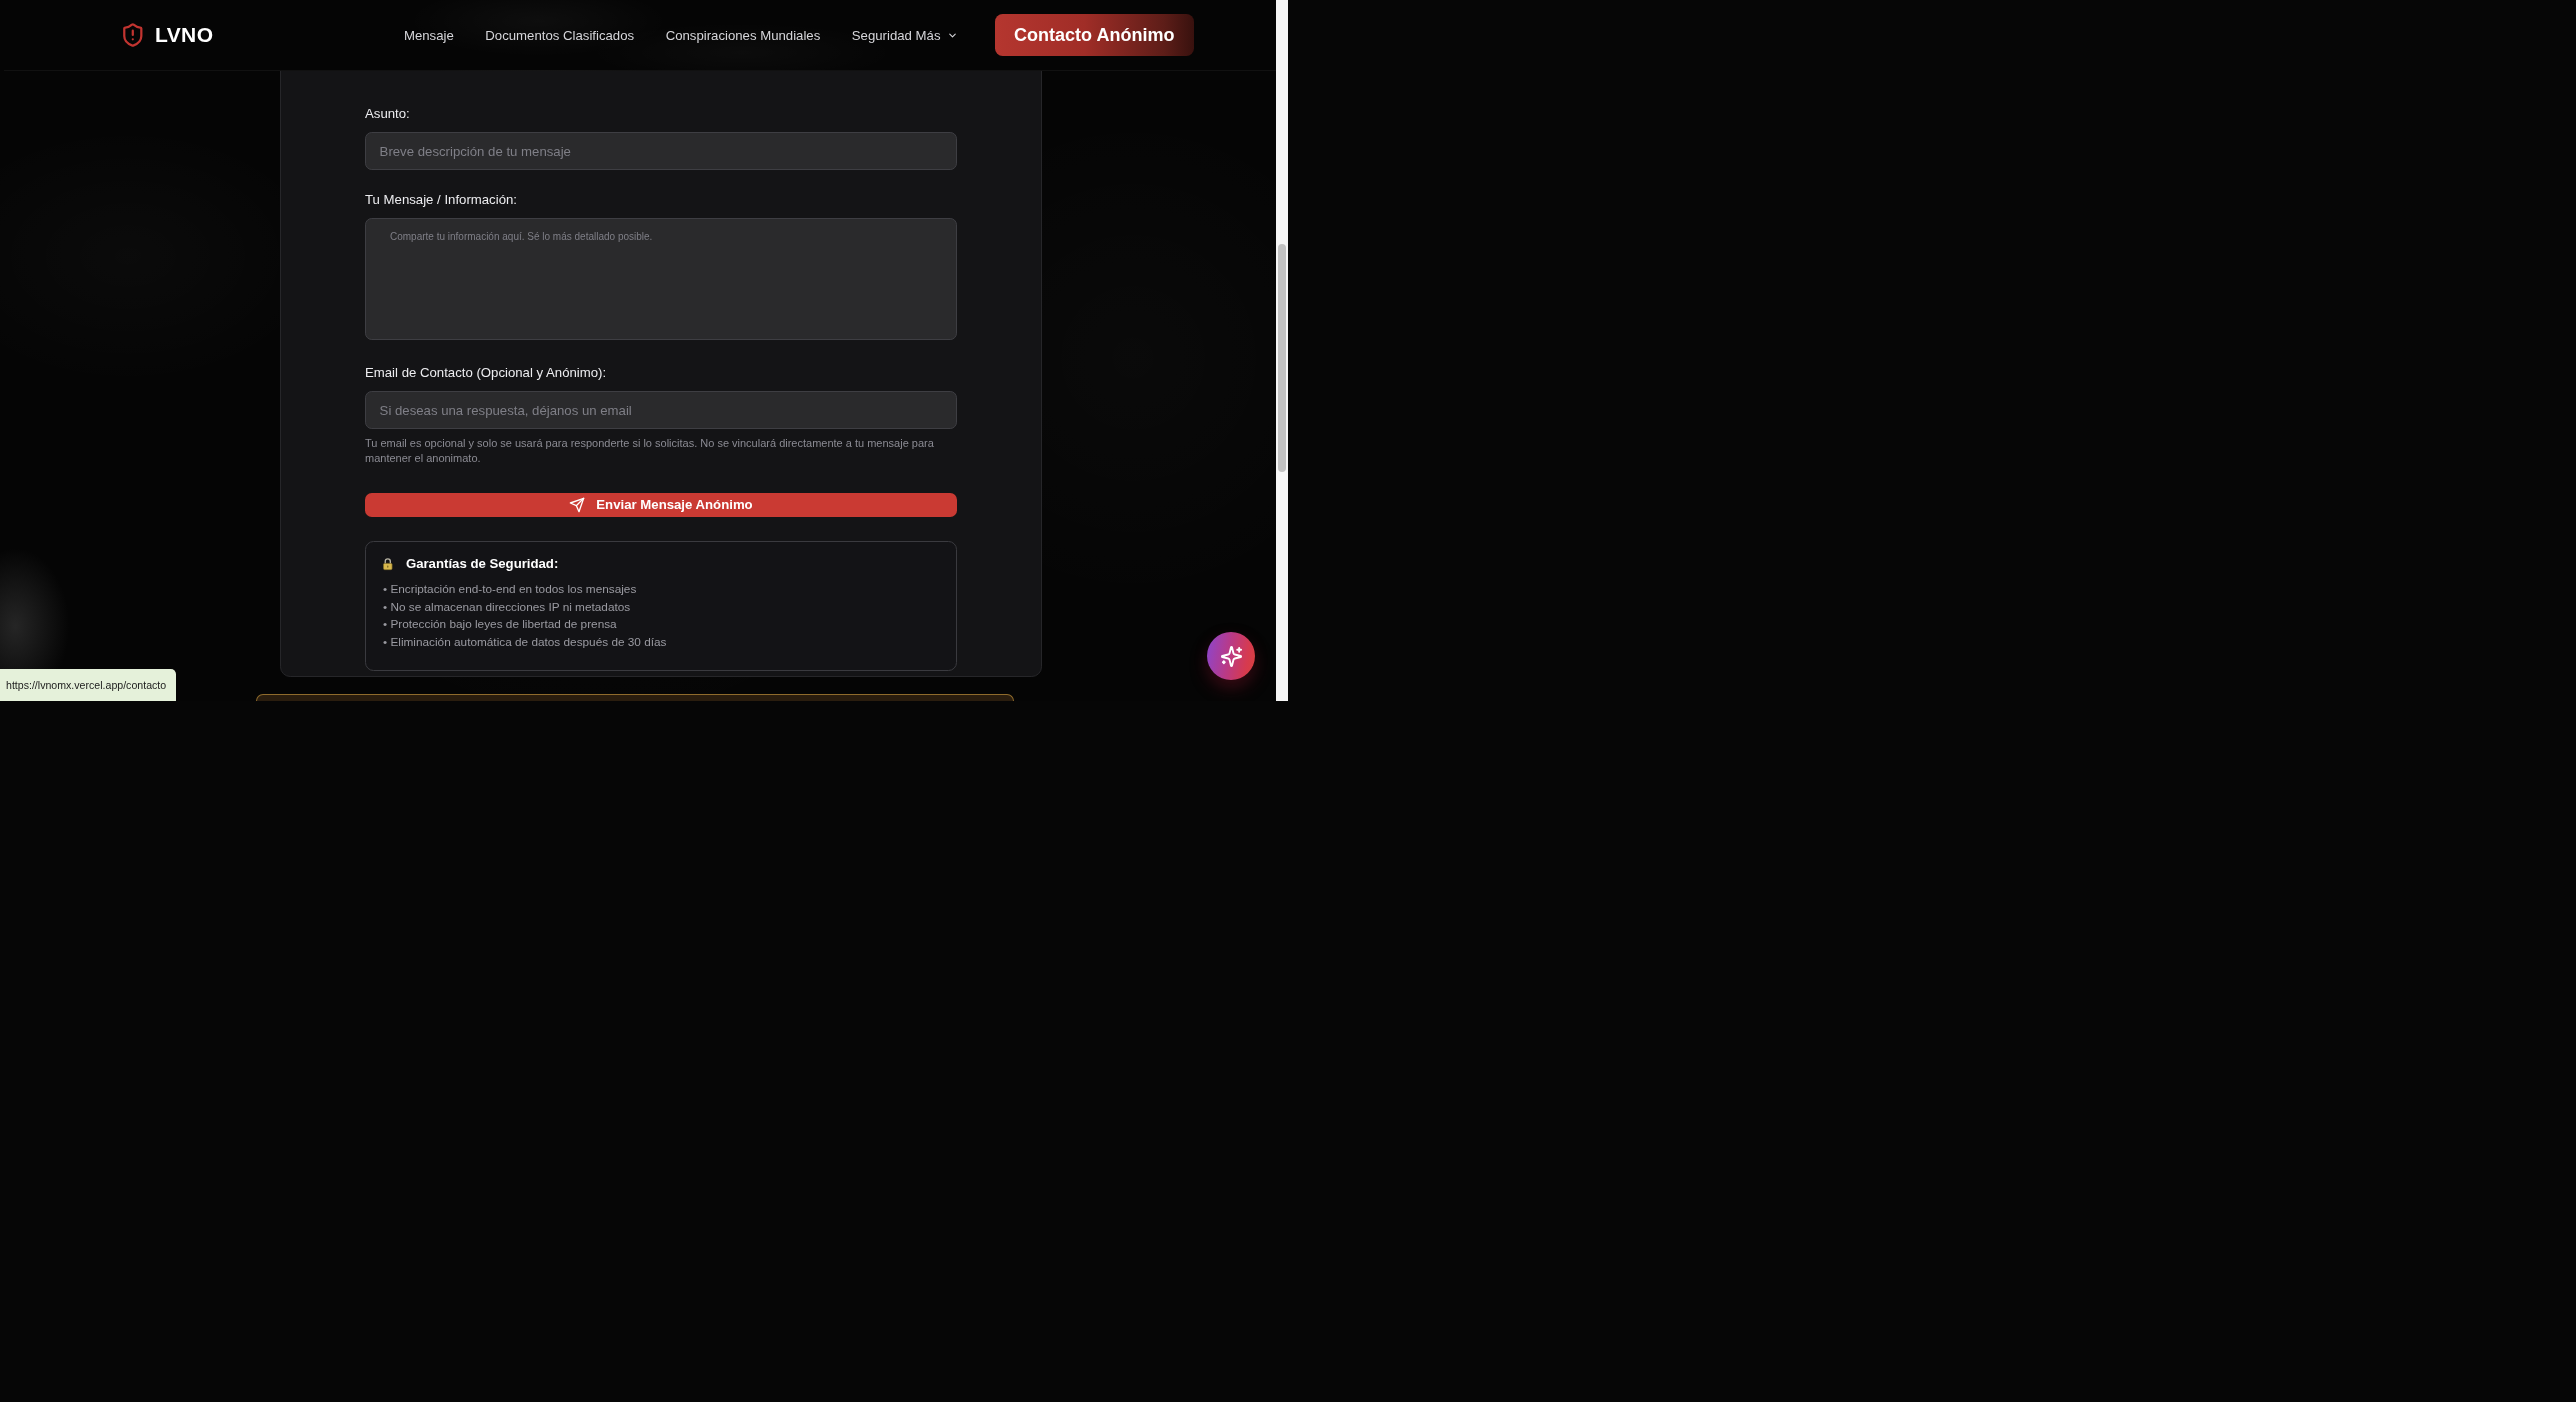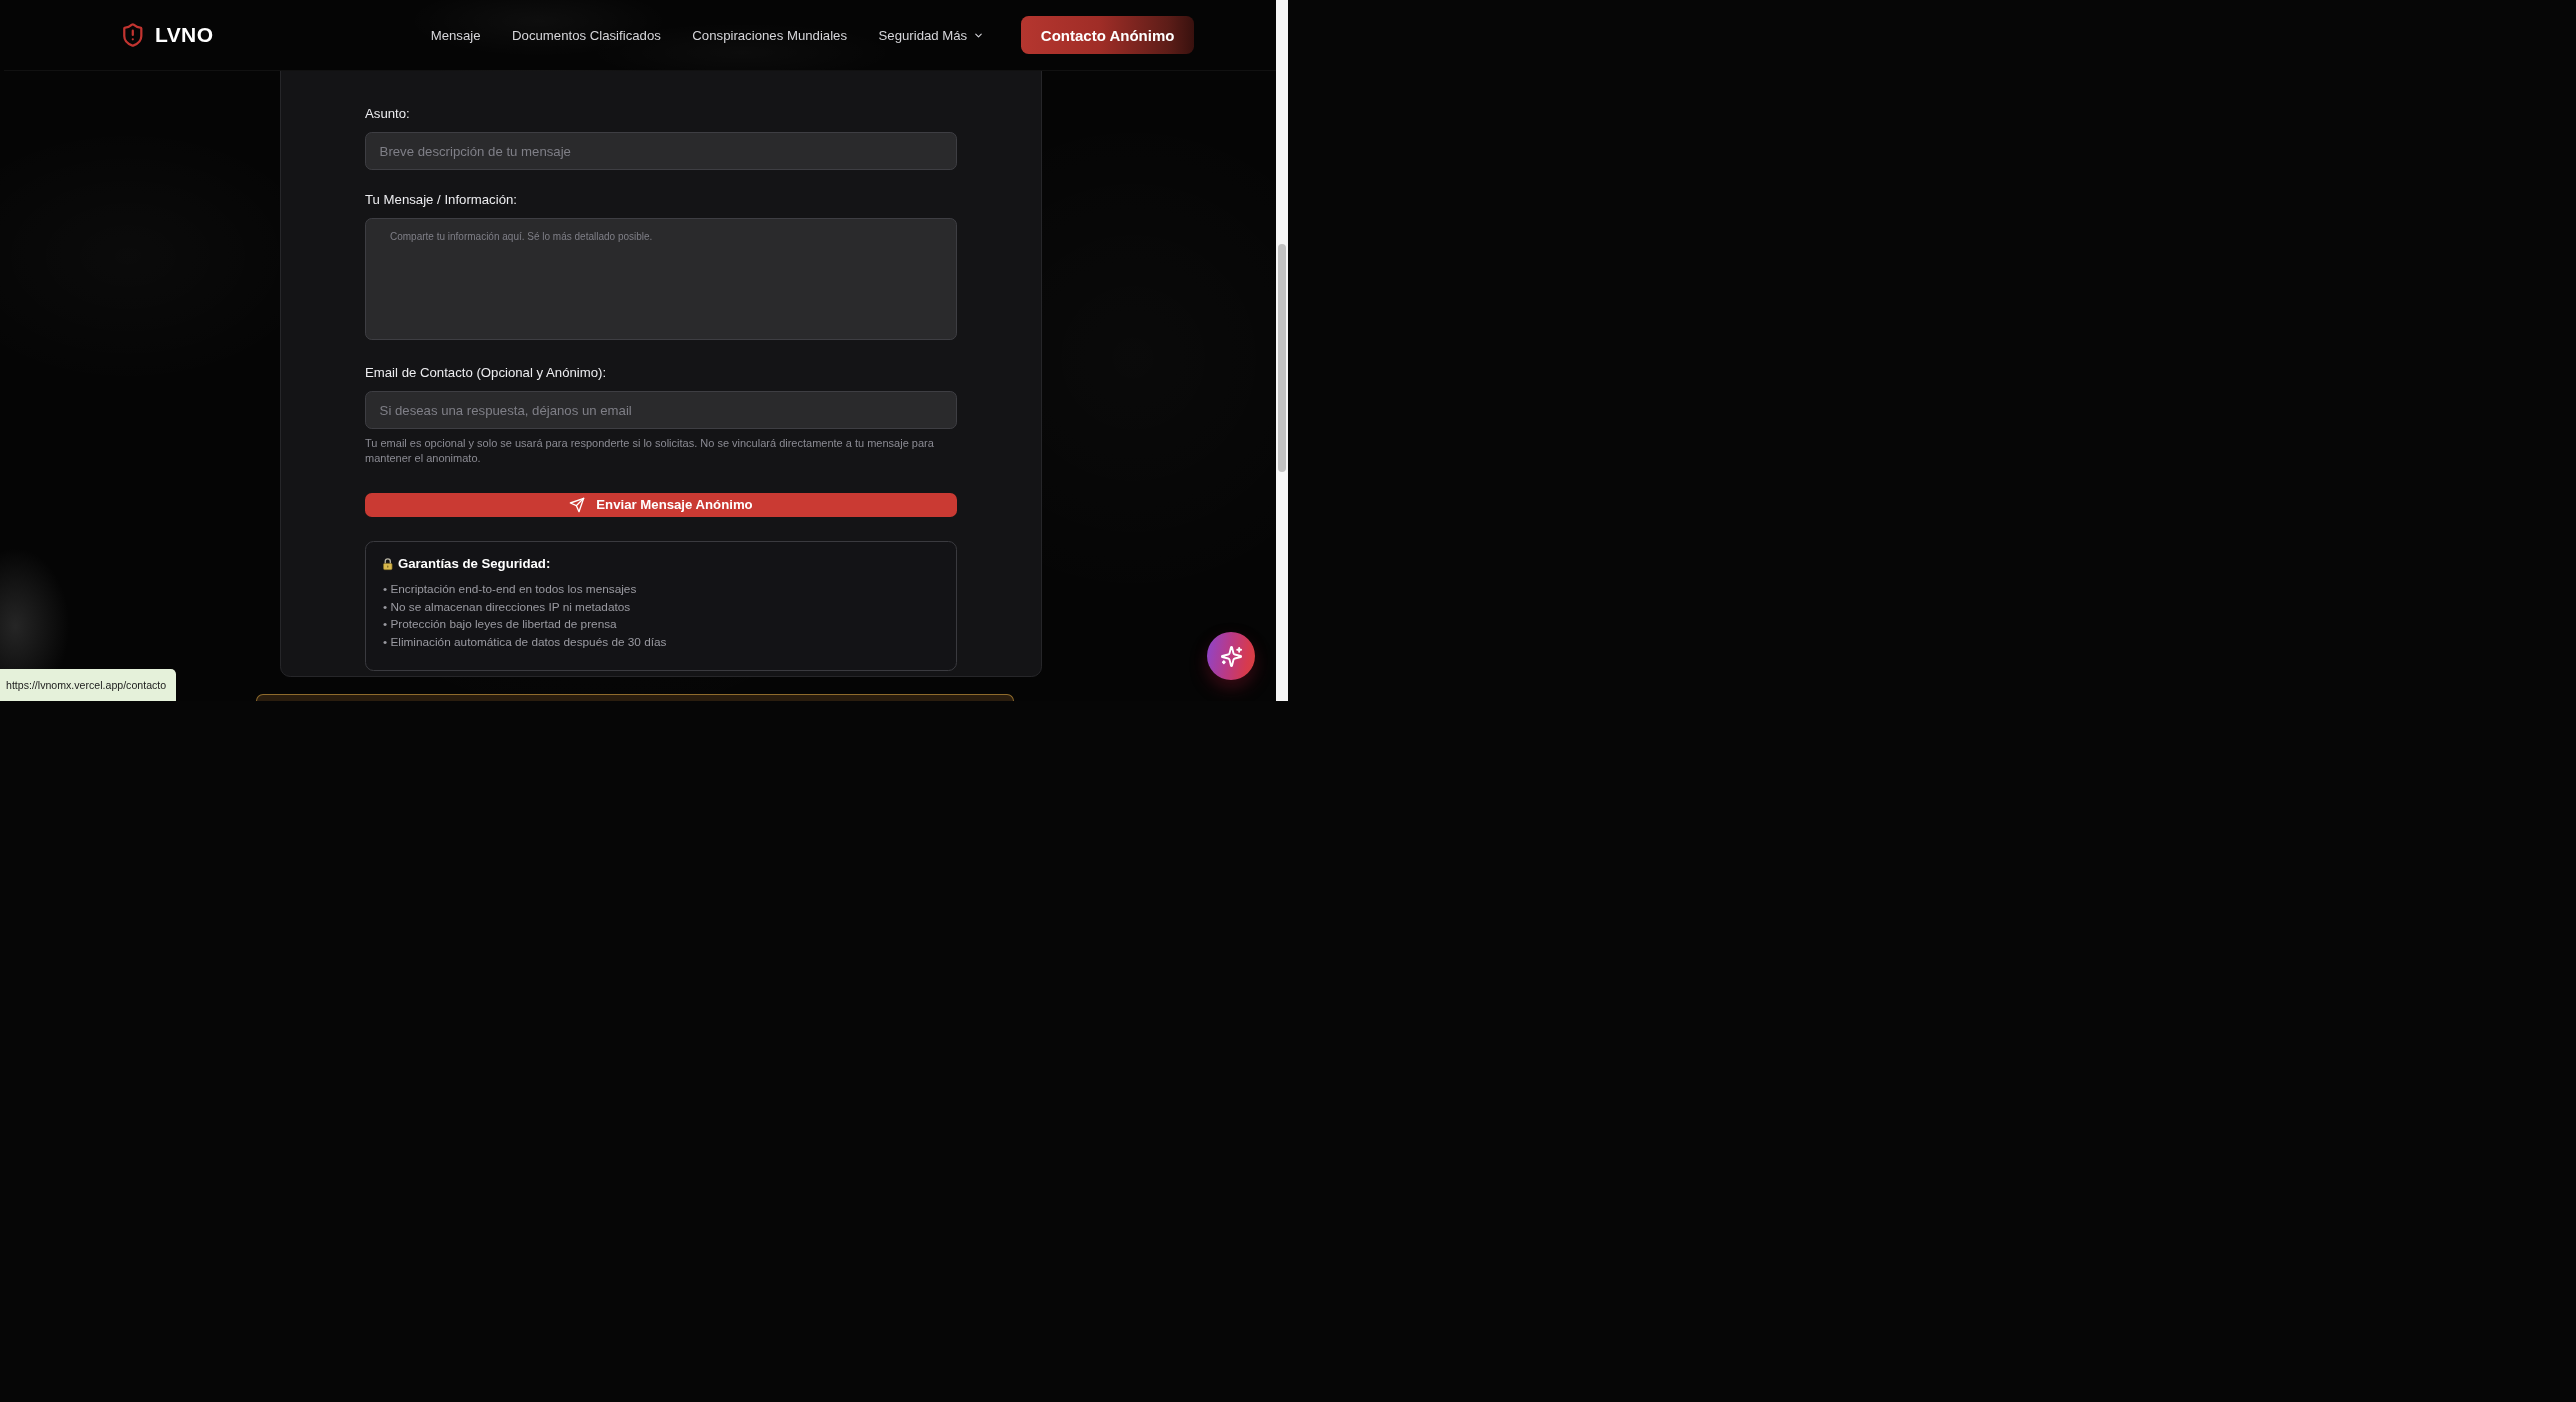--- a/index.html
+++ b/index.html
@@ -39,21 +39,21 @@
     color: #ffffff; font-size: 21px; font-weight: 800; letter-spacing: 0.4px;
   }
   .nav { margin-left: auto; display: flex; align-items: center; gap: 31.5px; margin-right: 37px; }
   .nav-link {
     color: #d6d6da; font-size: 13.2px; cursor: pointer; white-space: nowrap;
     display: flex; align-items: center; gap: 6px;
   }
   .cta-btn {
     border: none; cursor: pointer;
     background: linear-gradient(90deg, #b5362f 0%, #a02d27 45%, #5d1d18 85%, #38110e 100%);
-    color: #fff; font-family: inherit; font-weight: 700; font-size: 15px;
+    color: #fff; font-family: inherit; font-weight: 700; font-size: 18px;
     padding: 10.2px 19.6px; border-radius: 7.7px; white-space: nowrap;
   }
 
   
   .card {
     position: absolute; left: 280px; width: 762px; top: -25.6px; height: 703px;
     background: #141416;
     border: 0.9px solid #262629;
     border-radius: 10.2px;
     z-index: 5;
@@ -81,21 +81,21 @@
     margin-top: 26.4px; width: 100%; height: 24px; border: none; cursor: pointer;
     background: #ca3a33; border-radius: 6.8px;
     color: #fff; font-family: inherit; font-weight: 700; font-size: 13.2px;
     display: flex; align-items: center; justify-content: center; gap: 11px;
   }
   .security-box {
     margin-top: 24px; border: 0.9px solid #3a3a3f; border-radius: 8.5px;
     background: #131316; padding: 14.5px 15.3px 18px;
   }
   .security-title {
-    display: flex; align-items: center; gap: 3px;
+    display: flex; align-items: center; gap: 11px;
     color: #ffffff; font-size: 13.2px; font-weight: 700;
   }
   .security-list { list-style: none; margin-top: 9.4px; }
   .security-list li {
     color: #9a9aa1; font-size: 11.8px; line-height: 1.505;
     padding-left: 1.7px;
   }
   .security-list li::before { content: "• "; }
 
   

